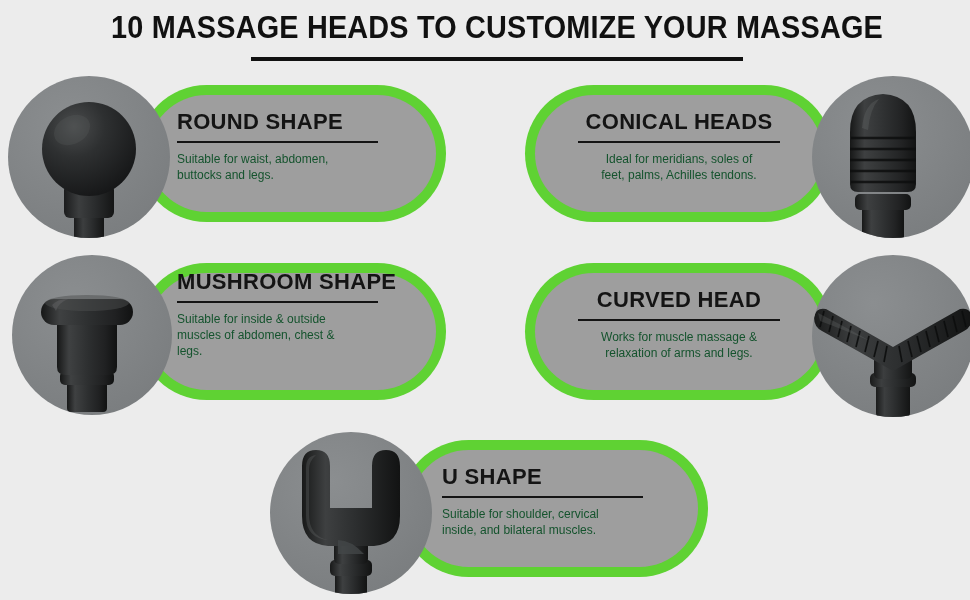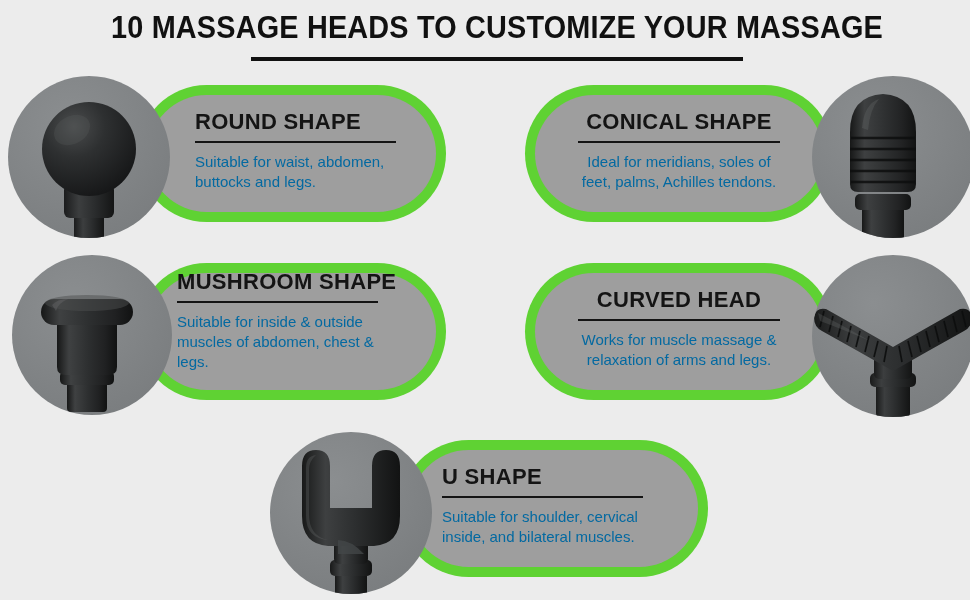--- a/index.html
+++ b/index.html
@@ -50,22 +50,22 @@
     font-weight:700;
     font-size:22px;
     color:#141414;
     letter-spacing:0.3px;
     white-space:nowrap;
     line-height:1.1;
   }
   .rule { height:2px; background:#141414; margin:7px 0 9px; }
   .card-body {
     font-family:"Liberation Sans", sans-serif;
-    font-size:15px;
-    color:#0369a1;
+    font-size:12px;
+    color:#14532d;
     line-height:1.33;
     white-space:pre-line;
   }
   .txt.center { text-align:center; }
   .txt.center .rule { margin-left:auto; margin-right:auto; }
 
   
   .circle {
     position:absolute;
     border-radius:50%;
@@ -81,21 +81,21 @@
 <div id="title-block">
   <div id="page-title">10 MASSAGE HEADS TO CUSTOMIZE YOUR MASSAGE</div>
   <div id="title-underline"></div>
 </div>
 
 <div class="card">
   <div class="pill" style="left:138px; top:85px; width:308px; height:137px;">
     <div class="pill-inner"></div>
   </div>
 
-  <div class="txt" style="left:177px; top:110px; width:250px;margin-left:18px;">
+  <div class="txt" style="left:177px; top:110px; width:250px;">
     <div class="card-title">ROUND SHAPE</div>
     <div class="rule" style="width:201px;"></div>
     <div class="card-body">Suitable for waist, abdomen,
 buttocks and legs.</div>
   </div>
 
   <div class="circle" style="left:8px; top:76px; width:162px; height:162px;">
     <svg width="162" height="162" viewBox="0 0 162 162">
       <defs>
         <radialGradient id="ballG" cx="34%" cy="26%" r="78%">
@@ -117,21 +117,21 @@
     </svg>
   </div>
 </div>
 
 <div class="card">
   <div class="pill" style="left:525px; top:85px; width:308px; height:137px;">
     <div class="pill-inner"></div>
   </div>
 
   <div class="txt center" style="left:548px; top:110px; width:262px;">
-    <div class="card-title">CONICAL SHAPE</div>
+    <div class="card-title">CONICAL HEADS</div>
     <div class="rule" style="width:202px;"></div>
     <div class="card-body">Ideal for meridians, soles of
 feet, palms, Achilles tendons.</div>
   </div>
 
   <div class="circle" style="left:812px; top:76px; width:162px; height:162px;">
     <svg width="162" height="162" viewBox="0 0 162 162">
       <defs>
         <linearGradient id="conG" x1="0" y1="0" x2="1" y2="0">
           <stop offset="0%" stop-color="#171818"></stop>

